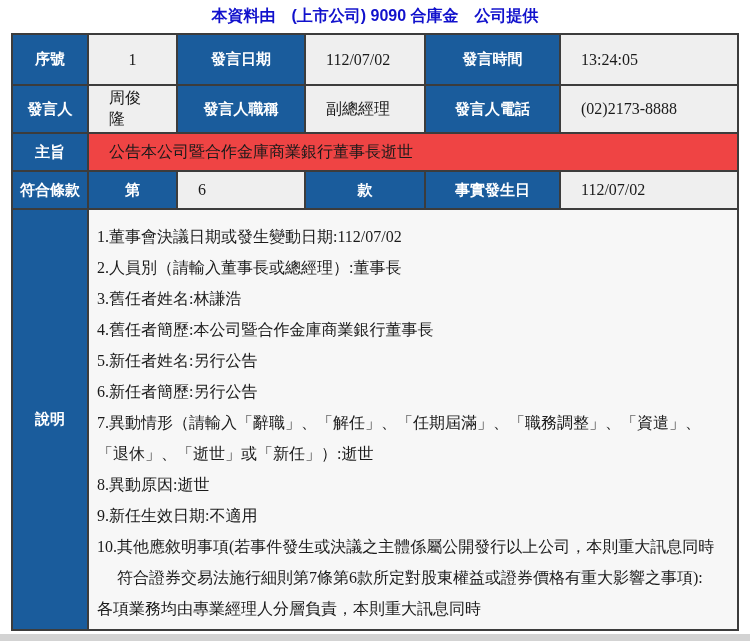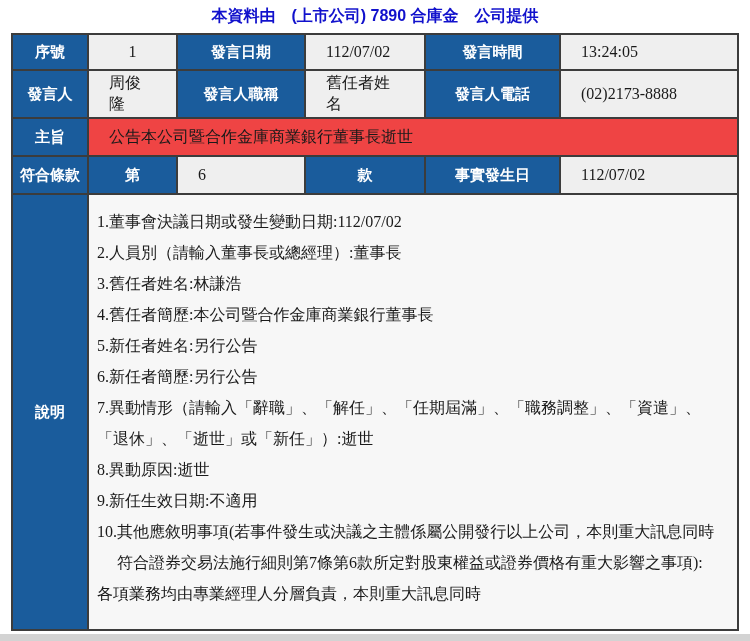--- a/index.html
+++ b/index.html
@@ -67,31 +67,31 @@
   td.v.desc {
     background: #f7f7f7;
     vertical-align: top;
     padding: 11px 20px 2px 8px;
   }
   .desc-line {
     line-height: 31px;
     white-space: pre-wrap;
     font-size: 16px;
   }
-  tr.r1 { height: 36px; }
+  tr.r1 { height: 51px; }
   tr.r2 { height: 38px; }
   tr.r3 { height: 38px; }
   tr.r4 { height: 38px; }
 </style>
 </head>
 <body>
 
 <div class="content-area">
 
-  <div class="title-bar">本資料由　(上市公司) 7890 合庫金　公司提供</div>
+  <div class="title-bar">本資料由　(上市公司) 9090 合庫金　公司提供</div>
 
   <table class="announcement">
     <colgroup>
       <col style="width:76px">
       <col style="width:89px">
       <col style="width:128px">
       <col style="width:120px">
       <col style="width:135px">
       <col style="width:178px">
     </colgroup>
@@ -102,21 +102,21 @@
         <td class="h">發言日期</td>
         <td class="v">112/07/02</td>
         <td class="h">發言時間</td>
         <td class="v">13:24:05</td>
       </tr>
 
       <tr class="r2">
         <td class="h">發言人</td>
         <td class="v">周俊隆</td>
         <td class="h">發言人職稱</td>
-        <td class="v">舊任者姓名</td>
+        <td class="v">副總經理</td>
         <td class="h">發言人電話</td>
         <td class="v">(02)2173-8888</td>
       </tr>
 
       <tr class="r3">
         <td class="h">主旨</td>
         <td class="v subject" colspan="5">公告本公司暨合作金庫商業銀行董事長逝世</td>
       </tr>
 
       <tr class="r4">

